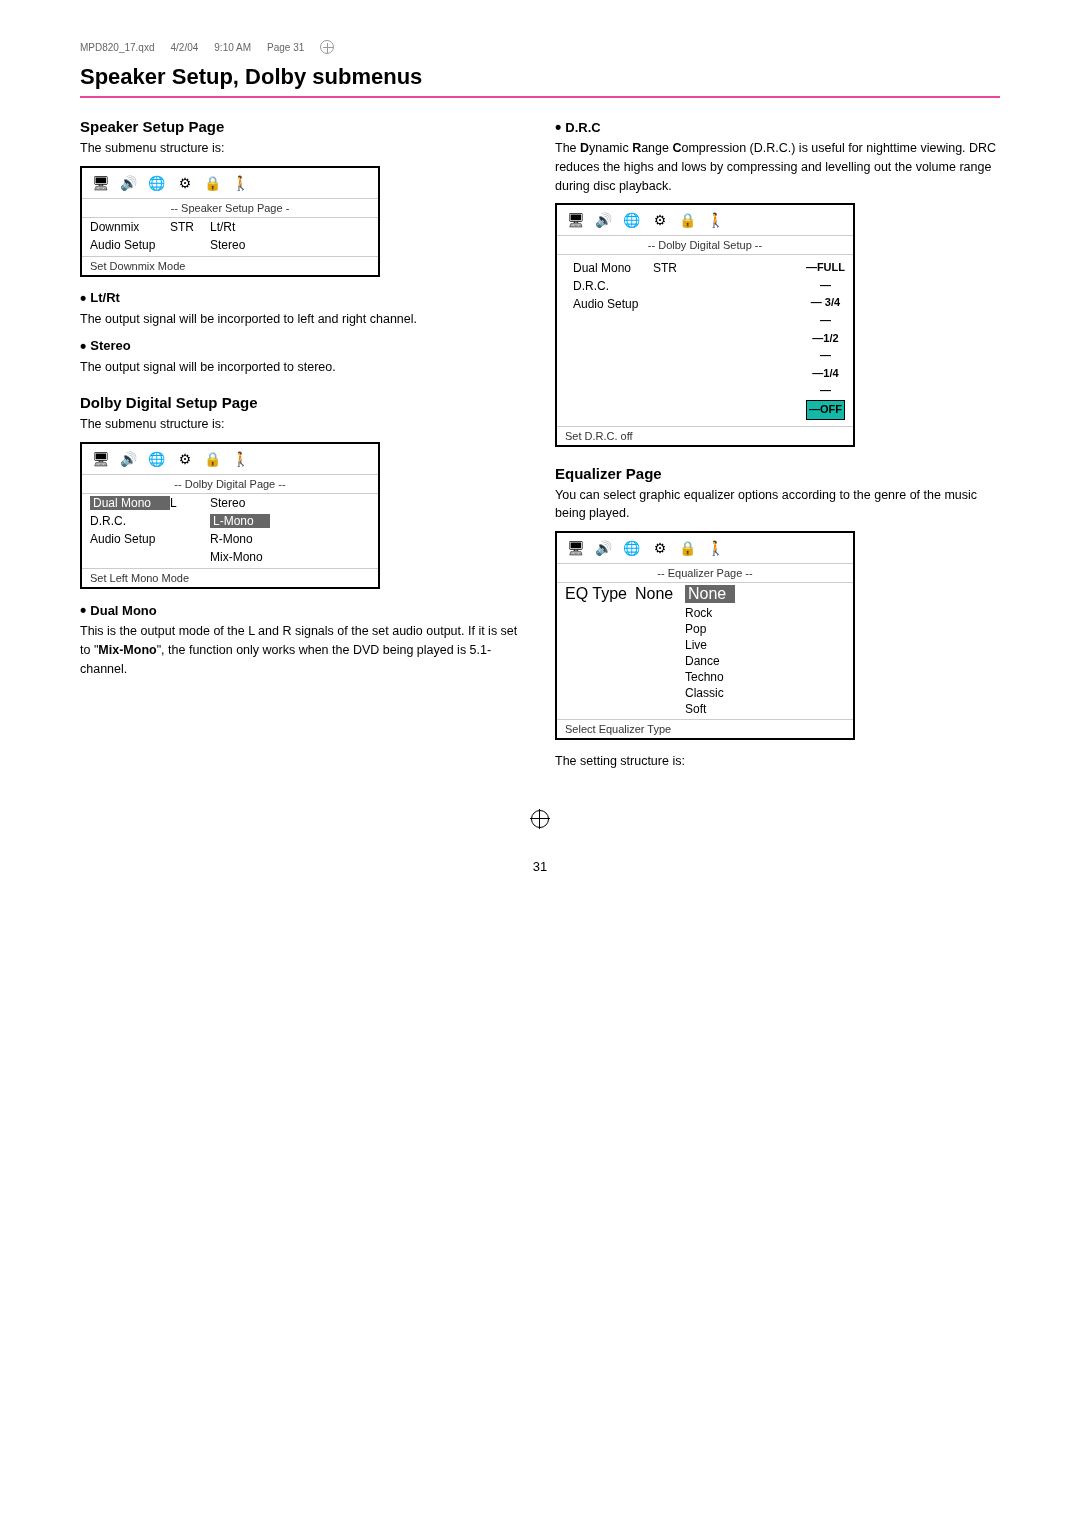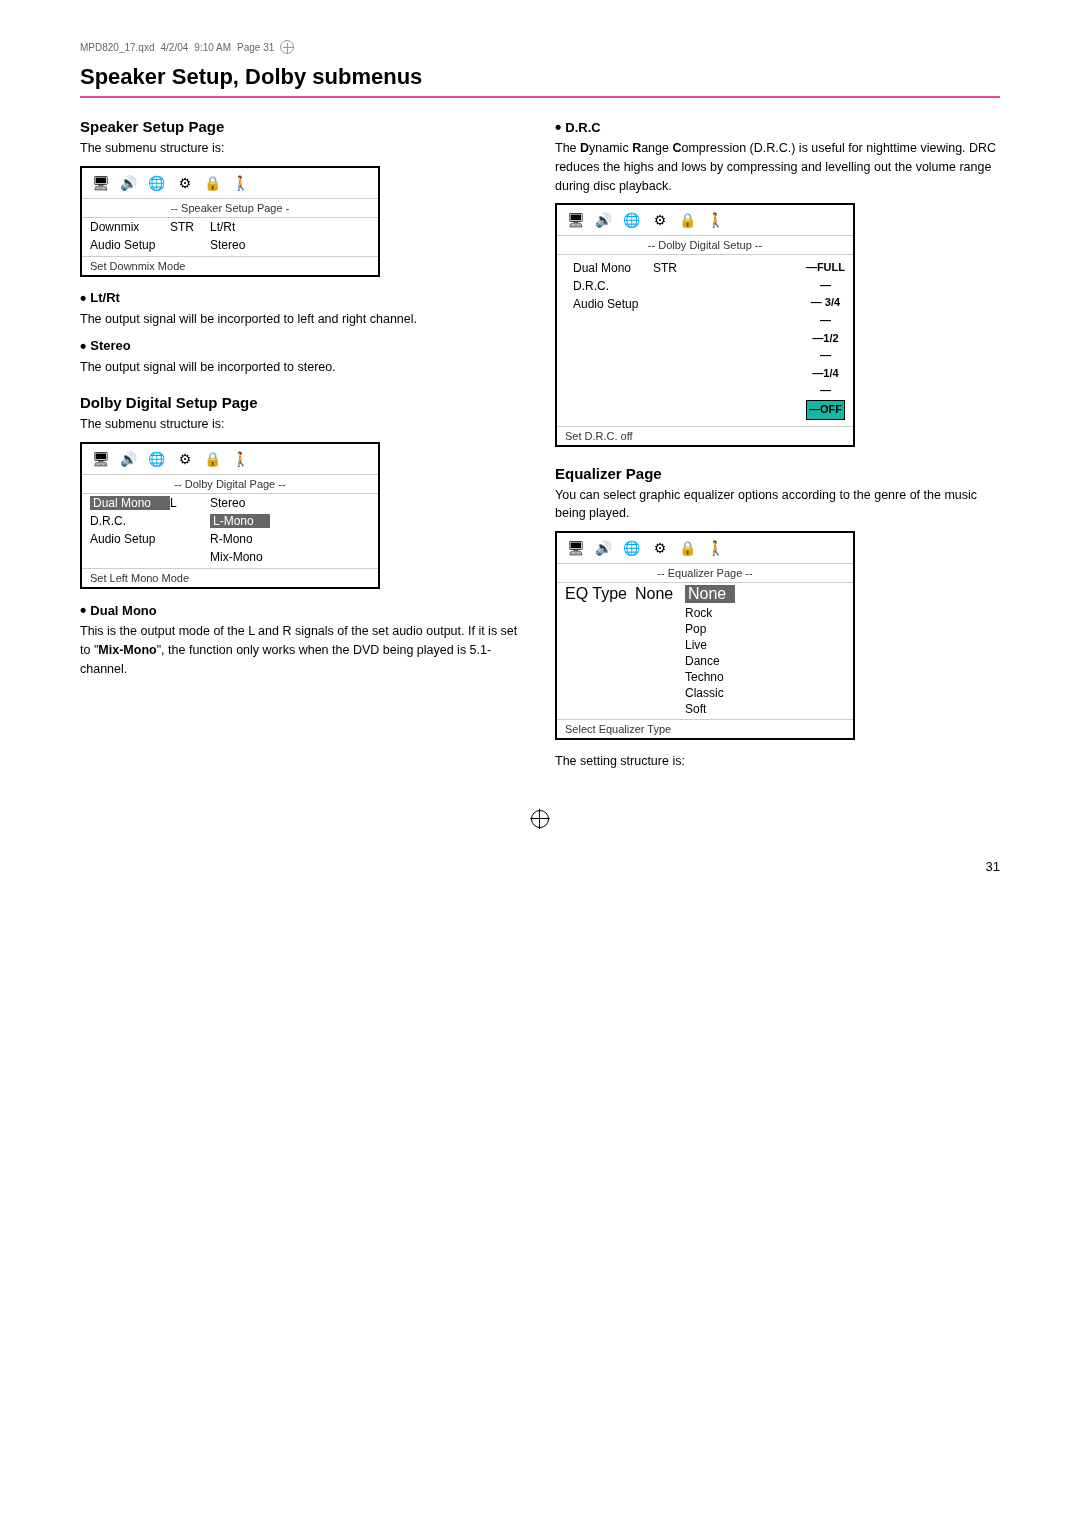--- a/index.html
+++ b/index.html
@@ -12,21 +12,21 @@
       min-height: 1528px;
       padding: 40px 80px;
     }
 
     .page-meta {
       font-size: 10px;
       color: #666;
       margin-bottom: 10px;
       display: flex;
       align-items: center;
-      gap: 6px;
+      gap: 16px;
     }
     .page-meta-crosshair {
       display: inline-block;
       width: 14px;
       height: 14px;
       border: 1px solid #999;
       border-radius: 50%;
       position: relative;
     }
     .page-meta-crosshair::before,
@@ -160,21 +160,21 @@
       align-items: center;
       gap: 4px;
       margin-bottom: 3px;
     }
     .bullet-dot {
       font-size: 18px;
       line-height: 1;
     }
 
     .page-number {
-      text-align: right;
+      text-align: center;
       font-size: 13px;
       margin-top: 16px;
     }
 
     
     .eq-menu-row {
       display: flex;
       font-size: 16px;
       padding: 2px 8px;
     }

